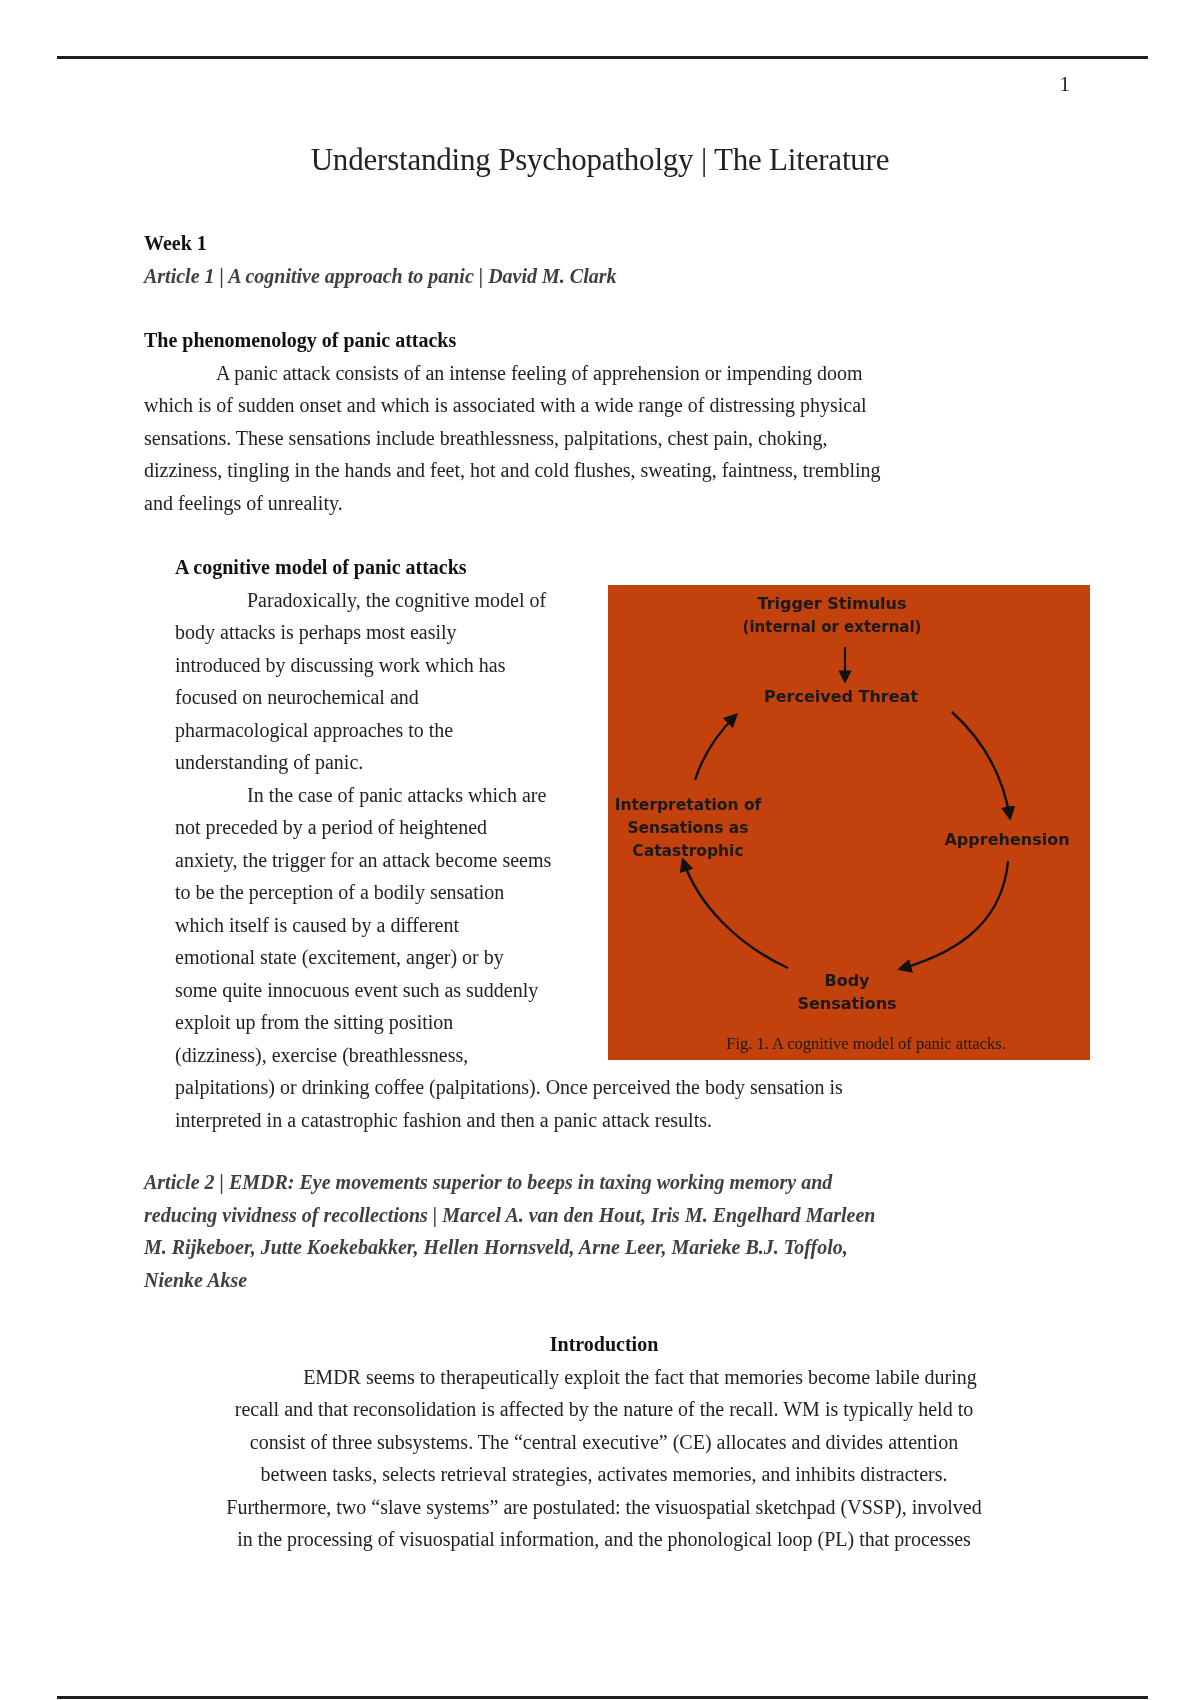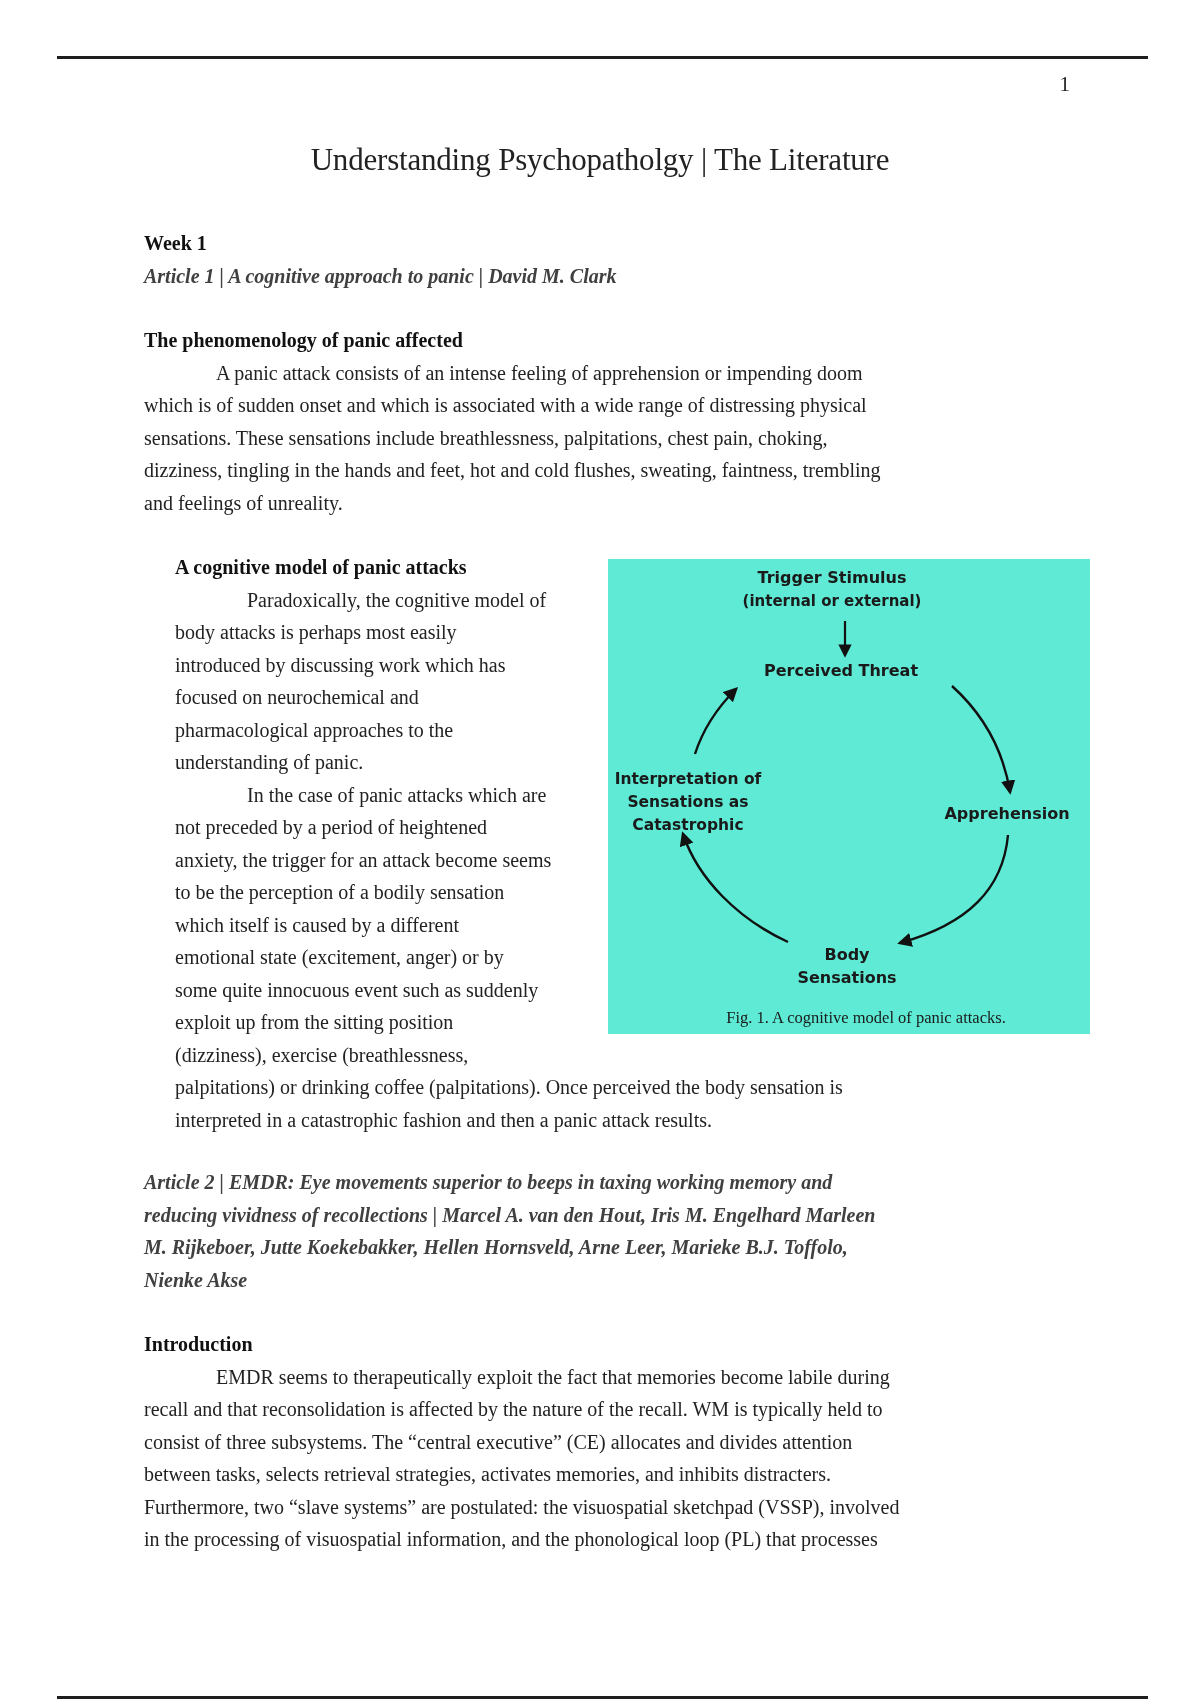--- a/index.html
+++ b/index.html
@@ -9,39 +9,39 @@
   .rule.top { top: 56px; }
   .rule.bottom { top: 1696px; }
   .page-num { position: absolute; top: 72px; left: 1050px; width: 20px; text-align: right;
               font-size: 21px; color: #222; }
   .title { position: absolute; top: 142px; left: 0; width: 1200px; text-align: center;
            font-size: 31px; color: #222; letter-spacing: -0.2px; }
   .block { position: absolute; left: 144px; width: 920px; font-size: 20px; line-height: 32.5px; color: #222; }
   .b { font-weight: bold; color: #111; }
   .bi { font-weight: bold; font-style: italic; color: #404040; }
   .line { display: block; white-space: nowrap; }
-  .figure { position: absolute; left: 608px; top: 559px; width: 482px; height: 475px; background: #5eead4; }
+  .figure { position: absolute; left: 608px; top: 585px; width: 482px; height: 475px; background: #c2410c; }
   .figure svg { position: absolute; left: 0; top: 0; }
   .fig-label { font-family: "DejaVu Sans", sans-serif; font-weight: bold; font-size: 16px; fill: #1a1a1a; }
   .fig-caption { font-family: "Liberation Serif", serif; font-size: 16.5px; fill: #1a1a1a; }
 </style>
 </head>
 <body>
 
 <div class="rule top"></div>
 <div class="page-num">1</div>
 <div class="title">Understanding Psychopatholgy | The Literature</div>
 
 <div class="block" style="top:227px;">
   <span class="line b">Week 1</span>
   <span class="line bi">Article 1 | A cognitive approach to panic | David M. Clark</span>
 </div>
 
 <div class="block" style="top:324px;">
-  <span class="line b">The phenomenology of panic affected</span>
+  <span class="line b">The phenomenology of panic attacks</span>
   <span class="line" style="padding-left:72px;">A panic attack consists of an intense feeling of apprehension or impending doom</span>
   <span class="line">which is of sudden onset and which is associated with a wide range of distressing physical</span>
   <span class="line">sensations. These sensations include breathlessness, palpitations, chest pain, choking,</span>
   <span class="line">dizziness, tingling in the hands and feet, hot and cold flushes, sweating, faintness, trembling</span>
   <span class="line">and feelings of unreality.</span>
 </div>
 
 <div class="block" style="top:551px;margin-left:31px;">
   <span class="line b">A cognitive model of panic attacks</span>
   <span class="line" style="padding-left:72px;">Paradoxically, the cognitive model of</span>
@@ -99,21 +99,21 @@
   </svg>
 </div>
 
 <div class="block" style="top:1166px;">
   <span class="line bi">Article 2 | EMDR: Eye movements superior to beeps in taxing working memory and</span>
   <span class="line bi">reducing vividness of recollections | Marcel A. van den Hout, Iris M. Engelhard Marleen</span>
   <span class="line bi">M. Rijkeboer, Jutte Koekebakker, Hellen Hornsveld, Arne Leer, Marieke B.J. Toffolo,</span>
   <span class="line bi">Nienke Akse</span>
 </div>
 
-<div class="block" style="top:1328px;">
+<div class="block" style="top:1328px;text-align:center;">
   <span class="line b">Introduction</span>
   <span class="line" style="padding-left:72px;">EMDR seems to therapeutically exploit the fact that memories become labile during</span>
   <span class="line">recall and that reconsolidation is affected by the nature of the recall. WM is typically held to</span>
   <span class="line">consist of three subsystems. The “central executive” (CE) allocates and divides attention</span>
   <span class="line">between tasks, selects retrieval strategies, activates memories, and inhibits distracters.</span>
   <span class="line">Furthermore, two “slave systems” are postulated: the visuospatial sketchpad (VSSP), involved</span>
   <span class="line">in the processing of visuospatial information, and the phonological loop (PL) that processes</span>
 </div>
 
 <div class="rule bottom"></div>

